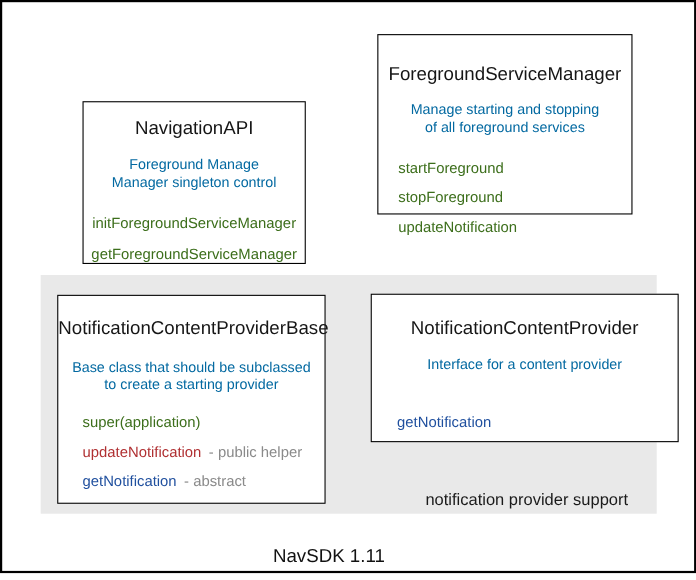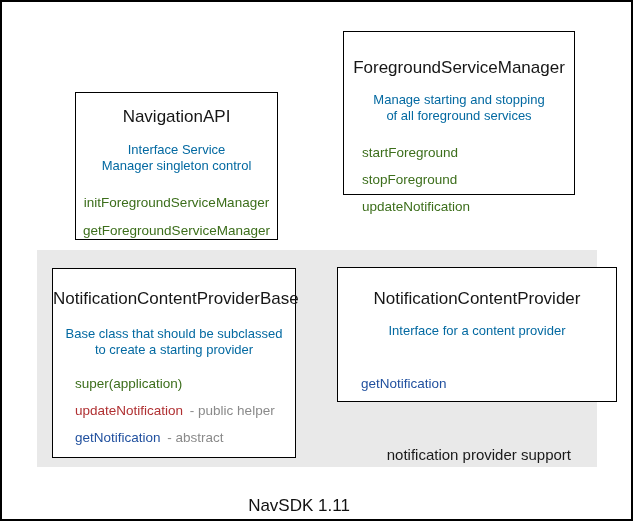--- a/index.html
+++ b/index.html
@@ -80,21 +80,21 @@
   }
 </style>
 </head>
 <body>
 
 <div class="frame"></div>
 
 <div class="cbox" id="box-nav">
   <div class="box-title">NavigationAPI</div>
   <div class="box-desc">
-    <div>Interface Service</div>
+    <div>Foreground Manage</div>
     <div>Manager singleton control</div>
   </div>
   <div class="method tcenter m1" style="color: rgb(60, 110, 27);">initForegroundServiceManager</div>
   <div class="method tcenter m2" style="color: rgb(60, 110, 27);">getForegroundServiceManager</div>
 </div>
 
 <div class="cbox" id="box-fsm">
   <div class="box-title">ForegroundServiceManager</div>
   <div class="box-desc">
     <div>Manage starting and stopping</div>

